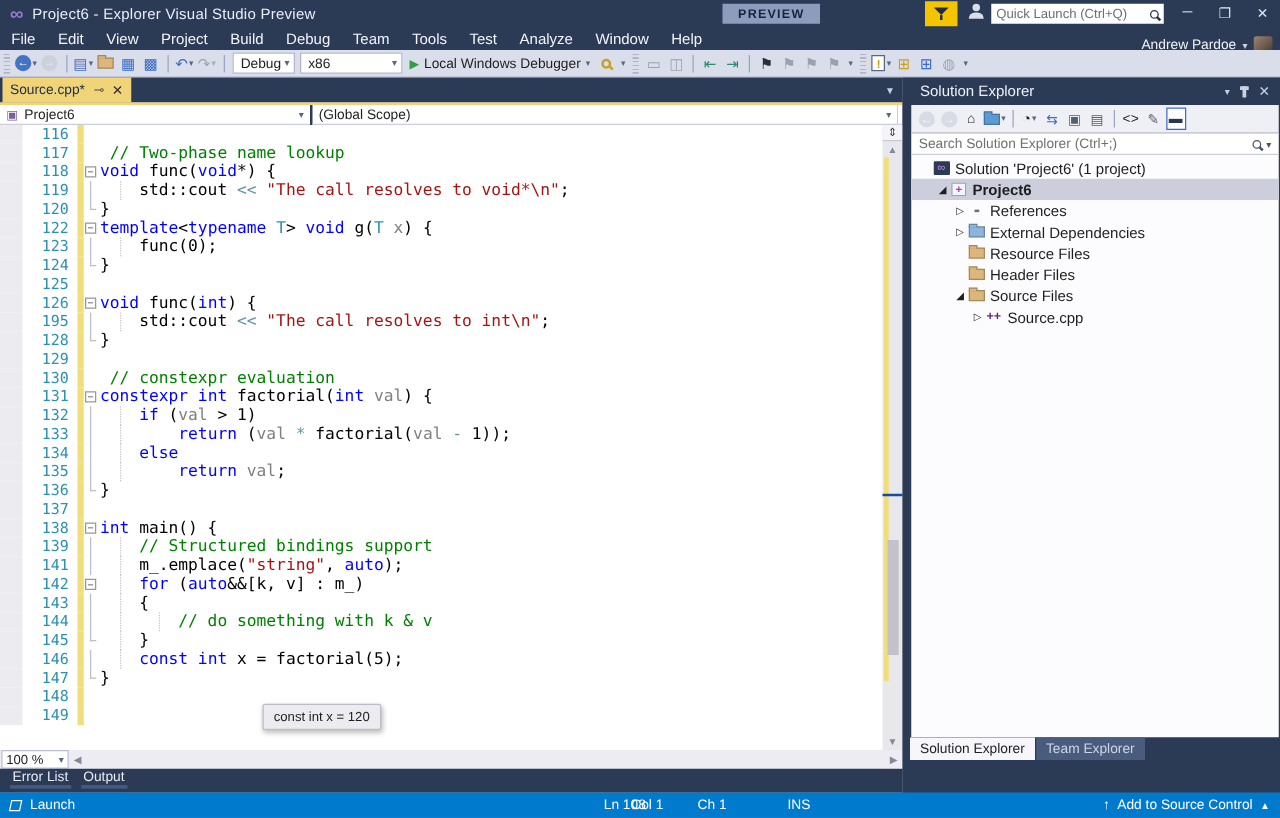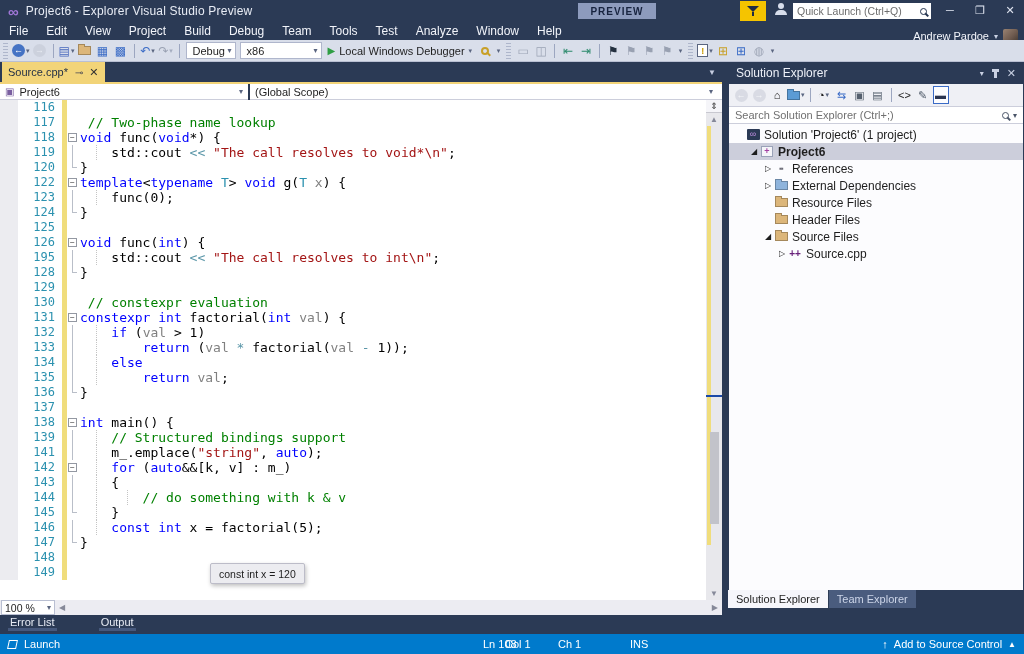--- a/index.html
+++ b/index.html
@@ -123,21 +123,21 @@
   
   #hrow { position:absolute; left:0; top:538px; width:722px; height:15px; background:#ECECF2;
           display:flex; align-items:center; }
   #zoom-combo { width:54px; height:15px; background:#fff; border:1px solid #B9BFD2; font-size:10.5px;
                 color:#1E1E1E; display:flex; align-items:center; padding:0 3px; margin-left:1px; }
   #zoom-combo .caret { margin-left:auto; color:#5A6580; }
   .h-arrow { color:#868999; font-size:8px; padding:0 4px; }
   #htrack { flex:1; height:15px; background:#ECECF2; }
 
   #paneltabs { position:absolute; left:0; top:553px; width:722px; height:19px; background:#2B3A55;
-               display:flex; align-items:flex-start; color:#E8ECF5; font-size:11px;gap:34px; }
+               display:flex; align-items:flex-start; color:#E8ECF5; font-size:11px; }
   .ptab { margin-left:8px; position:relative; padding:1px 2px 0; cursor:pointer; }
   .ptab::after { content:""; position:absolute; left:0; right:0; bottom:-3px; height:3px; background:#46587C; }
 
   
   #v-splitter { position:absolute; left:722px; top:62px; width:6px; height:572px; background:#2B3A55; cursor:ew-resize; }
 
   
   #sepanel { position:absolute; left:728px; top:62px; width:296px; height:572px; background:#2B3A55; }
   #se-title { position:absolute; left:0; top:0; width:296px; height:22px; color:#EDF0F8; font-size:12px;
               display:flex; align-items:center; padding:0 8px; }

